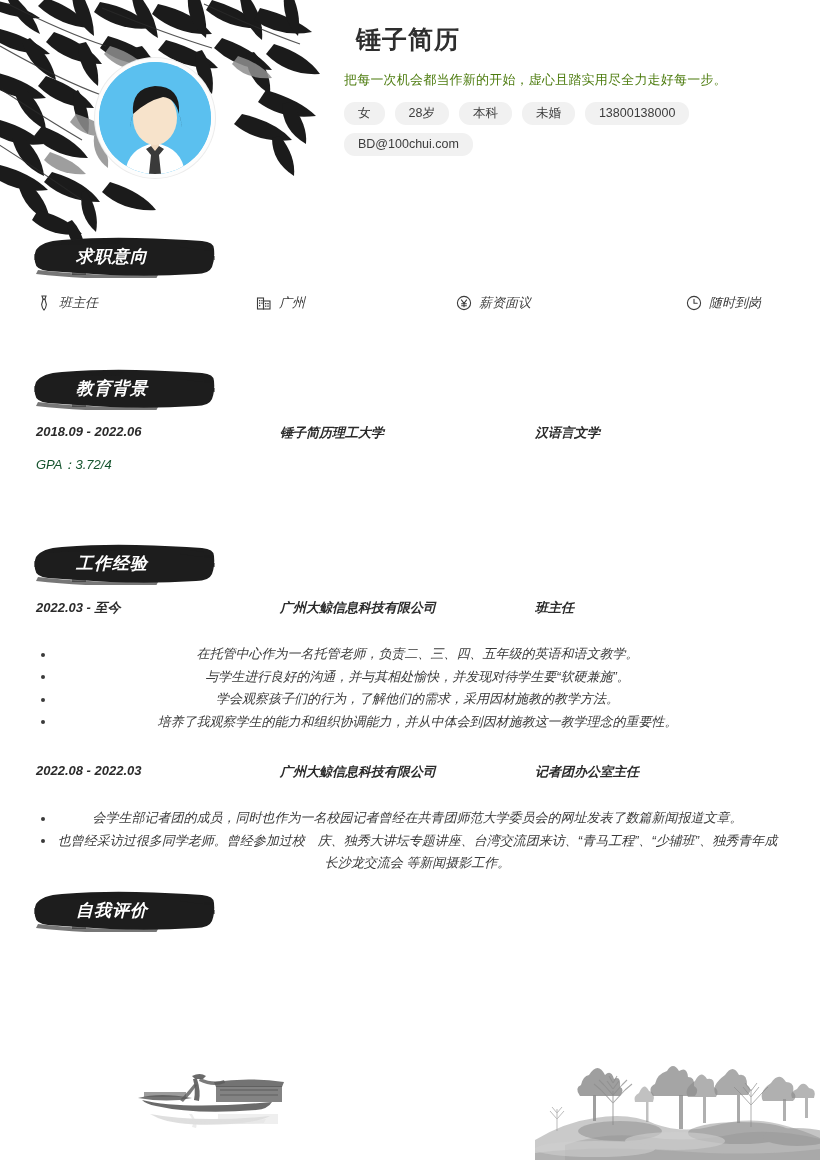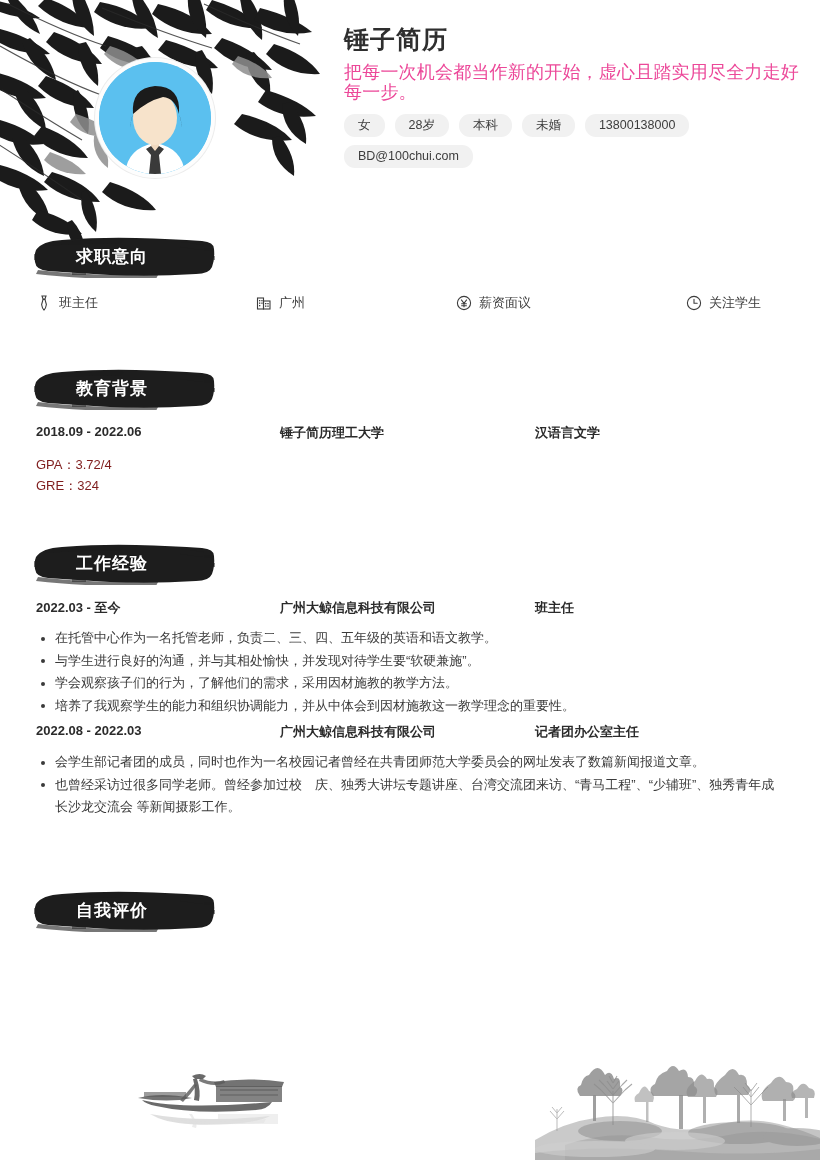--- a/index.html
+++ b/index.html
@@ -21,30 +21,30 @@
   .header { position:absolute; left:0; top:0; width:820px; height:215px; }
   .avatar-wrap {
     position:absolute; left: 95px; top: 58px;
     width: 120px; height: 120px; border-radius: 50%;
     background: #fdfdfd; padding: 4px;
     box-shadow: 0 0 0 1px #ececec;
   }
   .avatar { width:112px; height:112px; border-radius:50%; overflow:hidden; background:#5bc0ef; position:relative; }
 
   .head-text { position:absolute; left: 344px; top: 22px; width: 460px; }
-  .name { font-size: 25px; font-weight: 600; color: #2e2e2e; letter-spacing: 1px; line-height: 34px; }
-  .slogan { font-size: 18px; color: #ec4899; margin-top: 6px; line-height: 20px; letter-spacing: .2px; }
+  .name { font-size: 25px; font-weight: 600; color: #2e2e2e; letter-spacing: 1px; line-height: 34px; margin-left: 12px; }
+  .slogan { font-size: 13px; color: #4d7c0f; margin-top: 14px; line-height: 20px; letter-spacing: .2px; }
   .tags { margin-top: 12px; display: flex; flex-wrap: wrap; gap: 8px 10px; max-width: 400px; }
   .tag {
     background: #f1f1f1; color: #3d3d3d; font-size: 12.5px;
     border-radius: 11px; padding: 4px 14px; line-height: 15px; white-space: nowrap;
   }
 
   
-  .section { position: absolute; left: 0; width: 820px; }
+  .section { position: absolute; left: 0; width: 820px; font-style: italic; }
   .brush { position: relative; width: 185px; height: 42px; margin-left: 32px; }
   .brush svg { position:absolute; left:0; top:0; }
   .brush-label {
     position: absolute; left: 44px; top: 9px;
     color: #ffffff; font-size: 17px; font-weight: 700; letter-spacing: 1px;
     line-height: 24px; z-index: 2; text-shadow: 0 0 1px rgba(0,0,0,.4);
   }
 
   
   .intent-row { display: flex; margin-top: 16px; padding: 0 36px 0 36px; }
@@ -54,23 +54,23 @@
   .intent-item:nth-child(3) { width: 230px; }
   .ic { width: 16px; height: 16px; display:block; flex:0 0 16px; }
 
   
   .entry-head { position: relative; height: 22px; margin-top: 14px; font-size: 13px; font-weight: 700; color: #2b2b2b; padding-left: 15px; }
   .eh-date { position:absolute; left: 36px; top:0; }
   .eh-mid  { position:absolute; left: 280px; top:0;text-align:center; }
   .eh-right{ position:absolute; left: 535px; top:0; }
 
   .sub-lines { margin: 8px 0 0 36px; }
-  .sub-line { font-size: 13px; color: #7f1d1d; line-height: 21px; }
-
-  .bullets { margin: 6px 0 0 40px; list-style: none; }
+  .sub-line { font-size: 13px; color: #14532d; line-height: 21px; }
+
+  .bullets { margin: 22px 0 0 40px; list-style: none; text-align: center; }
   .bullets li {
     position: relative; padding-left: 15px;
     font-size: 13px; color: #3a3a3a; line-height: 22.5px;
     max-width: 740px;
   }
   .bullets li::before {
     content: ""; position: absolute; left: 1px; top: 9.5px;
     width: 4px; height: 4px; border-radius: 50%; background: #3a3a3a;
   }
 
@@ -218,21 +218,21 @@
           <circle cx="8" cy="8" r="6.6" fill="none" stroke="#3c3c3c" stroke-width="1.1"></circle>
           <path d="M5.2 4.6 L8 8.4 L10.8 4.6 M5.2 8.8 h5.6 M5.2 10.7 h5.6 M8 8.4 v3.8" stroke="#3c3c3c" stroke-width="1.05" fill="none"></path>
         </svg>
         <span>薪资面议</span>
       </div>
       <div class="intent-item">
         <svg class="ic" viewBox="0 0 16 16">
           <circle cx="8" cy="8" r="6.6" fill="none" stroke="#3c3c3c" stroke-width="1.1"></circle>
           <path d="M8 4.2 v4 h3.2" stroke="#3c3c3c" stroke-width="1.1" fill="none" stroke-linecap="round"></path>
         </svg>
-        <span>关注学生</span>
+        <span>随时到岗</span>
       </div>
     </div>
   </div>
 
   <div class="section" style="top:368px">
     <div class="brush">
       <svg viewBox="0 0 185 42" width="185" height="42">
         <path d="M4 14 q6 -9 26 -10 q40 -3 74 -2 q36 1 66 3 q12 1 12 8 q1 10 -2 18 q-3 7 -16 7 q-44 3 -86 1 q-34 -2 -62 -4 q-12 -1 -13 -9 q-1 -7 1 -12z" fill="#1d1d1d"></path>
         <path d="M12 8 q40 -5 80 -4 l-4 4 q-40 -1 -76 2z" fill="#1d1d1d" opacity=".7"></path>
         <path d="M150 6 l22 3 l-2 5 l-22 -3z" fill="#1d1d1d" opacity=".75"></path>
@@ -246,21 +246,20 @@
       <div class="brush-label">教育背景</div>
     </div>
 
     <div class="entry-head">
       <span class="eh-date">2018.09 - 2022.06</span>
       <span class="eh-mid">锤子简历理工大学</span>
       <span class="eh-right">汉语言文学</span>
     </div>
     <div class="sub-lines">
       <div class="sub-line">GPA：3.72/4</div>
-      <div class="sub-line">GRE：324</div>
     </div>
   </div>
 
   <div class="section" style="top:543px">
     <div class="brush">
       <svg viewBox="0 0 185 42" width="185" height="42">
         <path d="M4 14 q6 -9 26 -10 q40 -3 74 -2 q36 1 66 3 q12 1 12 8 q1 10 -2 18 q-3 7 -16 7 q-44 3 -86 1 q-34 -2 -62 -4 q-12 -1 -13 -9 q-1 -7 1 -12z" fill="#1d1d1d"></path>
         <path d="M12 8 q40 -5 80 -4 l-4 4 q-40 -1 -76 2z" fill="#1d1d1d" opacity=".7"></path>
         <path d="M150 6 l22 3 l-2 5 l-22 -3z" fill="#1d1d1d" opacity=".75"></path>
         <path d="M6 34 q50 6 120 5 l-2 4 q-70 1 -120 -5z" fill="#1d1d1d" opacity=".6"></path>
@@ -278,21 +277,21 @@
       <span class="eh-mid">广州大鲸信息科技有限公司</span>
       <span class="eh-right">班主任</span>
     </div>
     <ul class="bullets">
       <li>在托管中心作为一名托管老师，负责二、三、四、五年级的英语和语文教学。</li>
       <li>与学生进行良好的沟通，并与其相处愉快，并发现对待学生要“软硬兼施”。</li>
       <li>学会观察孩子们的行为，了解他们的需求，采用因材施教的教学方法。</li>
       <li>培养了我观察学生的能力和组织协调能力，并从中体会到因材施教这一教学理念的重要性。</li>
     </ul>
 
-    <div class="entry-head" style="margin-top:6px">
+    <div class="entry-head" style="margin-top:30px">
       <span class="eh-date">2022.08 - 2022.03</span>
       <span class="eh-mid">广州大鲸信息科技有限公司</span>
       <span class="eh-right">记者团办公室主任</span>
     </div>
     <ul class="bullets">
       <li>会学生部记者团的成员，同时也作为一名校园记者曾经在共青团师范大学委员会的网址发表了数篇新闻报道文章。</li>
       <li>也曾经采访过很多同学老师。曾经参加过校　庆、独秀大讲坛专题讲座、台湾交流团来访、“青马工程”、“少辅班”、独秀青年成长沙龙交流会 等新闻摄影工作。</li>
     </ul>
   </div>
 

